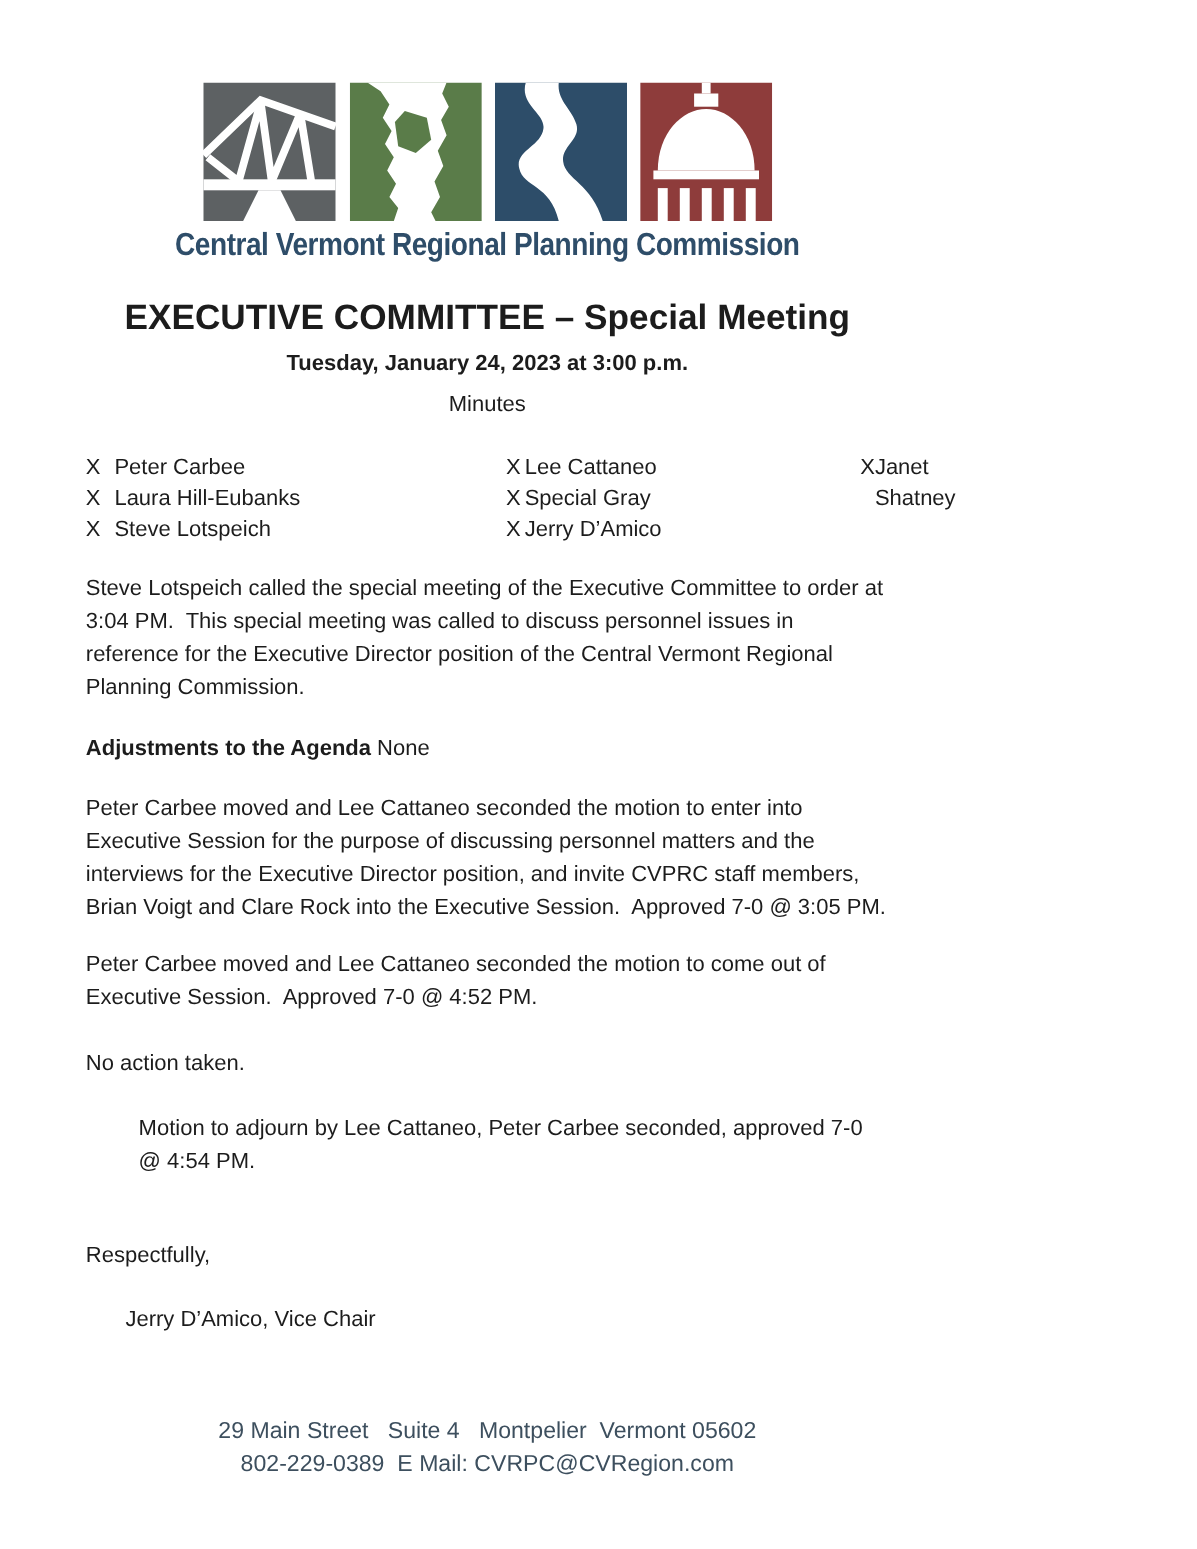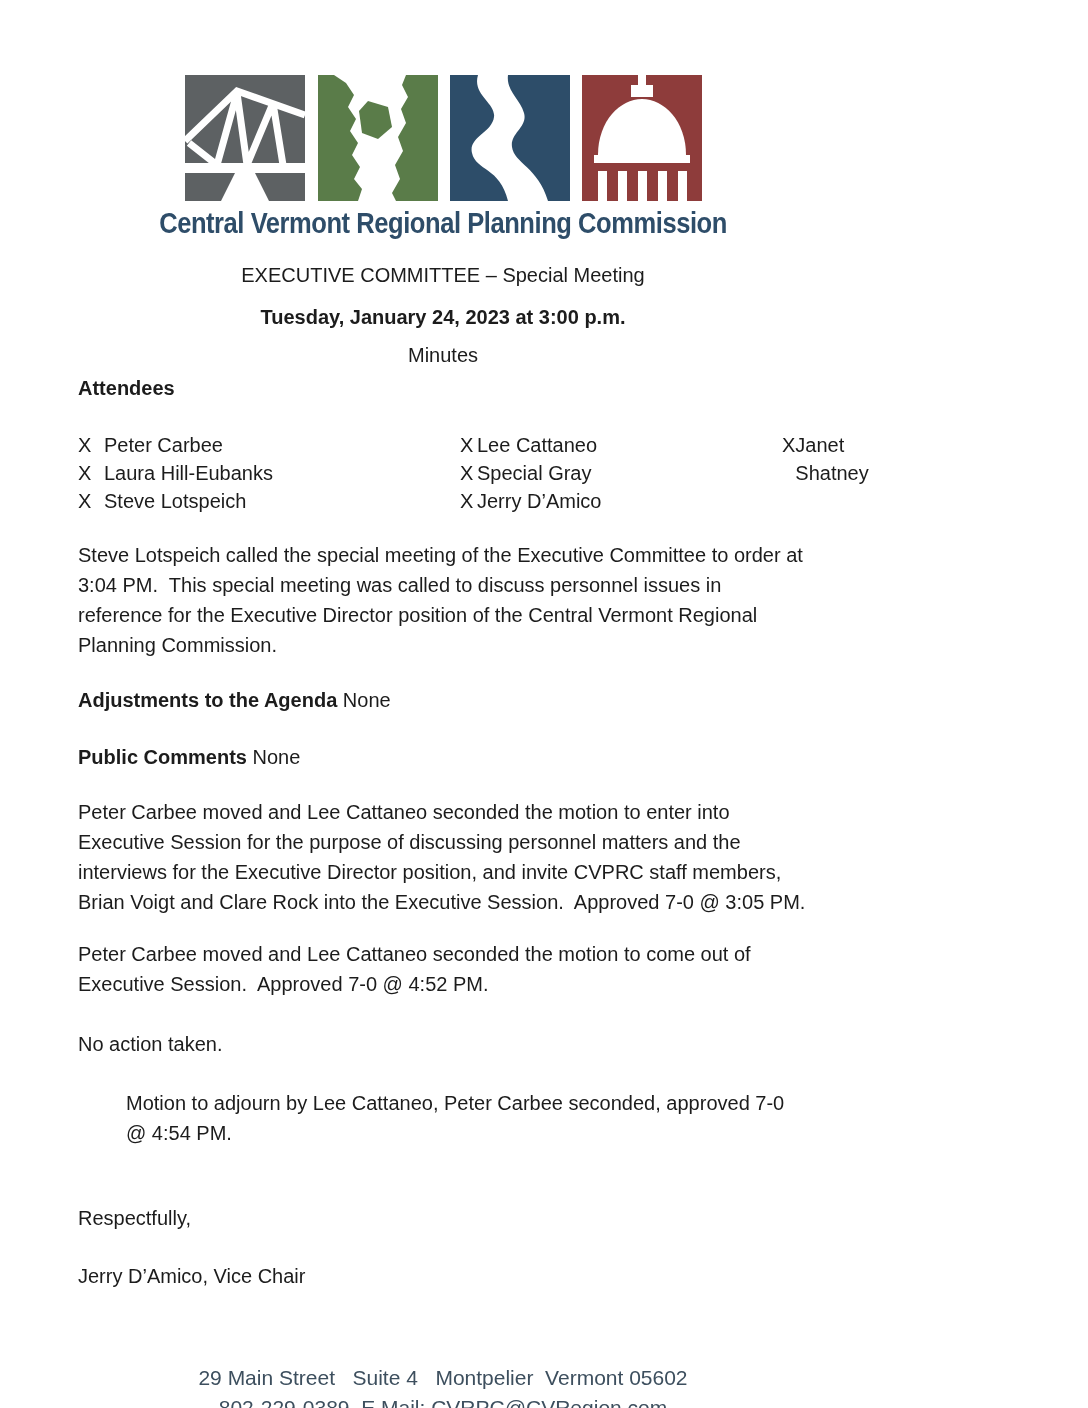--- a/index.html
+++ b/index.html
@@ -30,23 +30,23 @@
     color: #2e4d69;
     letter-spacing: -0.5px;
     transform: scaleX(0.88);
     transform-origin: center top;
     line-height: 34px;
     white-space: nowrap;
   }
   
   .title-block { text-align: center; }
   .doc-title {
-    margin-top: 19px;
-    font-size: 20px;
-    font-weight: normal;
+    margin-top: 32px;
+    font-size: 32px;
+    font-weight: bold;
     line-height: 32px;
   }
   .doc-date {
     margin-top: 10px;
     font-size: 20px;
     font-weight: bold;
     line-height: 32px;
   }
   .doc-type {
     margin-top: 9px;
@@ -79,21 +79,21 @@
   .col-2 .mark, .col-3 .mark { width: 17px; }
   .call-heading   { margin-top: 32px; }
   .call-para      { margin-top: 25px; }
   .adjustments    { margin-top: 27px; }
   .public-comments{ margin-top: 31px; }
   .motion-1       { margin-top: 27px; }
   .motion-2       { margin-top: 22px; }
   .no-action      { margin-top: 30px; }
   .adjourn        { margin-top: 29px; margin-left: 48px; }
   .closing        { margin-top: 55px; }
-  .signature      { margin-top: 28px; }
+  .signature      { margin-top: 28px; margin-left: 36px; }
   
   .footer {
     margin-top: 72px;
     text-align: center;
     color: #3d4f5e;
     font-size: 21px;
     line-height: 30px;
   }
   .footer div { white-space: pre-wrap; }
 </style>
@@ -145,21 +145,20 @@
   </div>
 
   <div class="title-block">
     <div class="doc-title">EXECUTIVE COMMITTEE – Special Meeting</div>
     <div class="doc-date">Tuesday, January 24, 2023 at 3:00 p.m.</div>
     <div class="doc-type">Minutes</div>
   </div>
 
   <div class="content">
 
-    <div class="heading attendees-heading">Attendees</div>
     <div class="attendee-grid">
       <div class="col-1">
         <div class="attendee-row">
           <span class="mark">X</span>
           <span>Peter Carbee</span>
         </div>
         <div class="attendee-row">
           <span class="mark">X</span>
           <span>Laura Hill-Eubanks</span>
         </div>
@@ -187,21 +186,20 @@
           <span class="mark">X</span>
           <span>Janet Shatney</span>
         </div>
       </div>
     </div>
 
     <div class="para call-para">Steve Lotspeich called the special meeting of the Executive Committee to order at 3:04 PM.  This special meeting was called to discuss personnel issues in reference for the Executive Director position of the Central Vermont Regional Planning Commission.</div>
 
     <div class="inline-heading-line adjustments"><span class="label">Adjustments to the Agenda</span><span> None</span></div>
 
-    <div class="inline-heading-line public-comments"><span class="label">Public Comments</span><span> None</span></div>
 
     <div class="para motion-1">Peter Carbee moved and Lee Cattaneo seconded the motion to enter into Executive Session for the purpose of discussing personnel matters and the interviews for the Executive Director position, and invite CVPRC staff members, Brian Voigt and Clare Rock into the Executive Session.  Approved 7-0 @ 3:05 PM.</div>
     <div class="para motion-2">Peter Carbee moved and Lee Cattaneo seconded the motion to come out of Executive Session.  Approved 7-0 @ 4:52 PM.</div>
     <div class="para no-action">No action taken.</div>
     <div class="para adjourn">Motion to adjourn by Lee Cattaneo, Peter Carbee seconded, approved 7-0 @ 4:54 PM.</div>
 
     <div class="para closing">Respectfully,</div>
     <div class="para signature">Jerry D’Amico, Vice Chair</div>
   </div>
 

